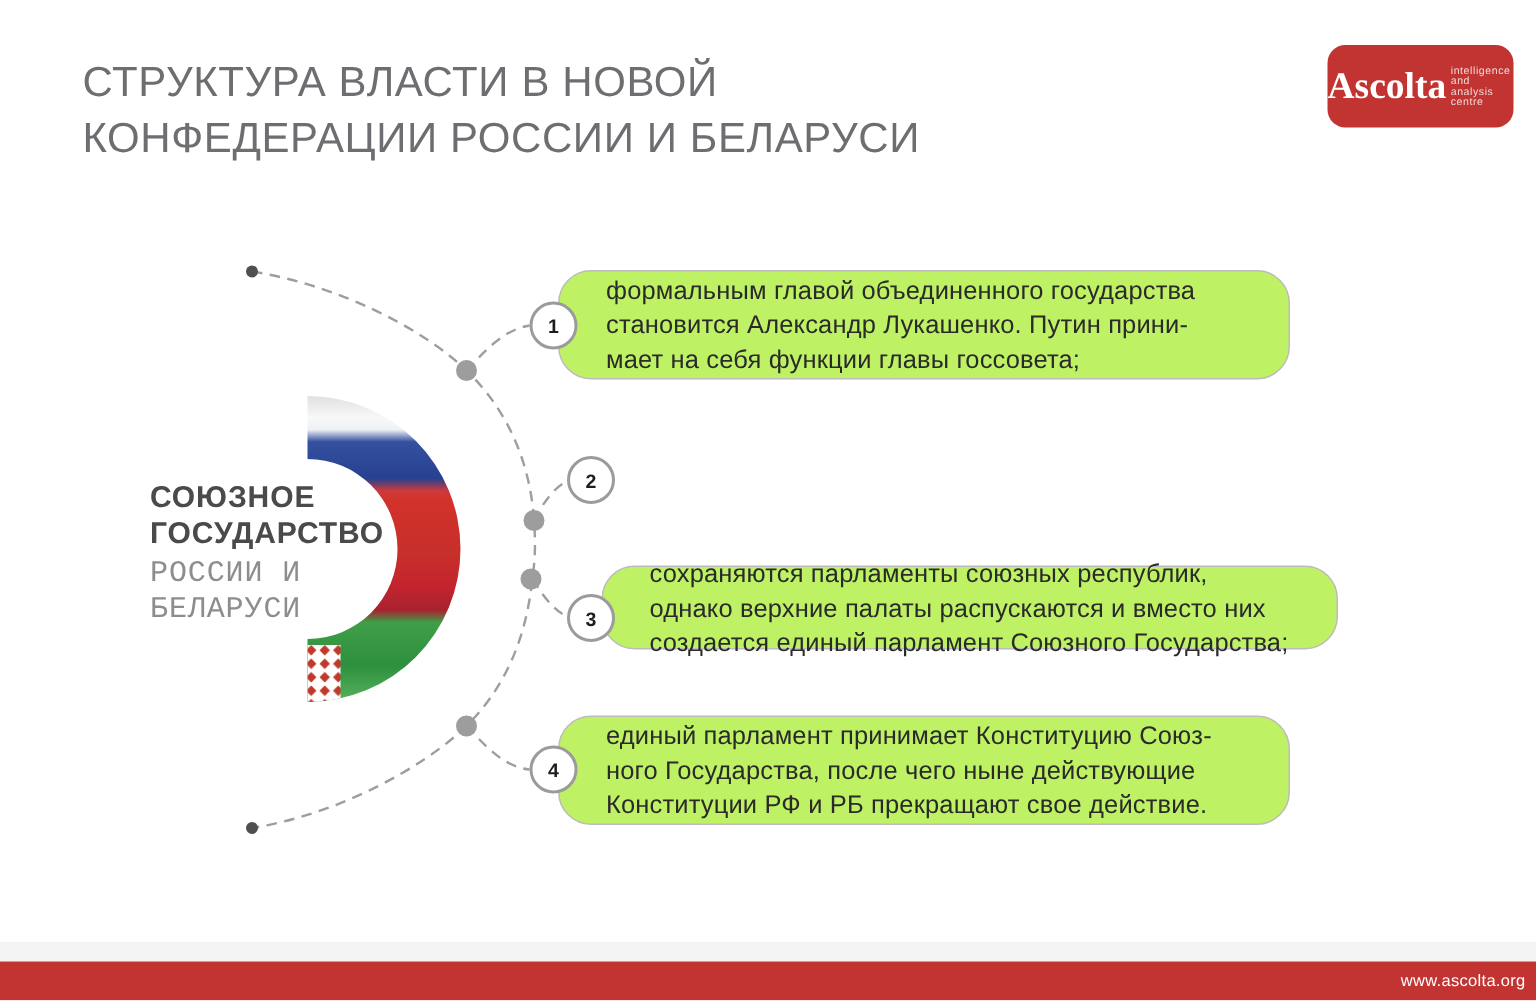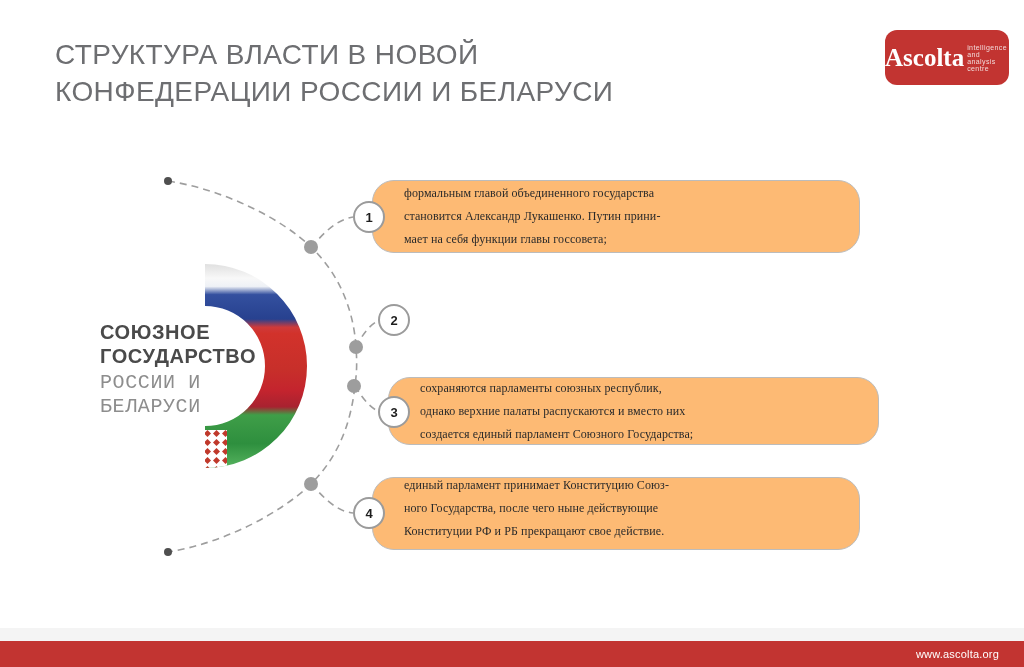--- a/index.html
+++ b/index.html
@@ -29,47 +29,47 @@
   .label-primary{
     font-weight:bold;font-size:20px;line-height:24px;color:#4a4a4a;
     letter-spacing:.6px;white-space:pre-line;
   }
   .label-secondary{
     font-size:20px;line-height:24px;color:#8d8d8d;letter-spacing:.6px;
     white-space:pre-line;margin-top:3px;font-family:Liberation Mono, monospace;
   }
   
   .box{
-    background:#fdba74;border:1px solid #bcbcbc;border-radius:22px;
+    background:#bef264;border:1px solid #bcbcbc;border-radius:22px;
     display:flex;align-items:center;z-index:2;
-    font-size:12px;line-height:23px;color:#2a2a2a;letter-spacing:.1px;
-    padding:6px 18px 6px 31px;box-sizing:border-box;white-space:pre-line;font-family:Liberation Serif, serif;
+    font-size:17px;line-height:23px;color:#2a2a2a;letter-spacing:.1px;
+    padding:6px 18px 6px 31px;box-sizing:border-box;white-space:pre-line;
   }
   .box1{left:372px;top:180px;width:488px;height:73px;}
   .box2{left:388px;top:284px;width:491px;height:72px;}
-  .box3{left:388px;top:377px;width:491px;height:68px;}
-  .box4{left:372px;top:477px;width:488px;height:73px;align-items:flex-end;}
+  .box3{left:401px;top:377px;width:491px;height:56px;}
+  .box4{left:372px;top:477px;width:488px;height:73px;}
   .num-circle{
     width:28px;height:28px;border-radius:50%;background:#ffffff;
     border:2px solid #9b9b9b;color:#1d1d1d;font-weight:bold;font-size:13px;
     display:flex;align-items:center;justify-content:center;z-index:3;
   }
   .c1{left:353px;top:201px;}
   .c2{left:378px;top:304px;}
   .c3{left:378px;top:396px;}
   .c4{left:353px;top:497px;}
   
   .layer{left:0;top:0;width:1024px;height:667px;pointer-events:none;z-index:1;}
   .flag-svg{left:95px;top:258px;width:220px;height:216px;z-index:1;}
   
   .footer-band{left:0;bottom:26px;width:1024px;height:13px;background:#f4f4f4;}
   .footer-bar{
     left:0;bottom:0;width:1024px;height:26px;background:#c23431;
     display:flex;align-items:center;justify-content:flex-end;
-    padding-right:25px;box-sizing:border-box;
+    padding-right:7px;box-sizing:border-box;
     color:#ffffff;font-size:11px;letter-spacing:.2px;
   }
 </style>
 </head>
 <body>
 
 <div class="canvas">
 
   <div class="abs title">СТРУКТУРА ВЛАСТИ В НОВОЙ
 КОНФЕДЕРАЦИИ РОССИИ И БЕЛАРУСИ</div>

